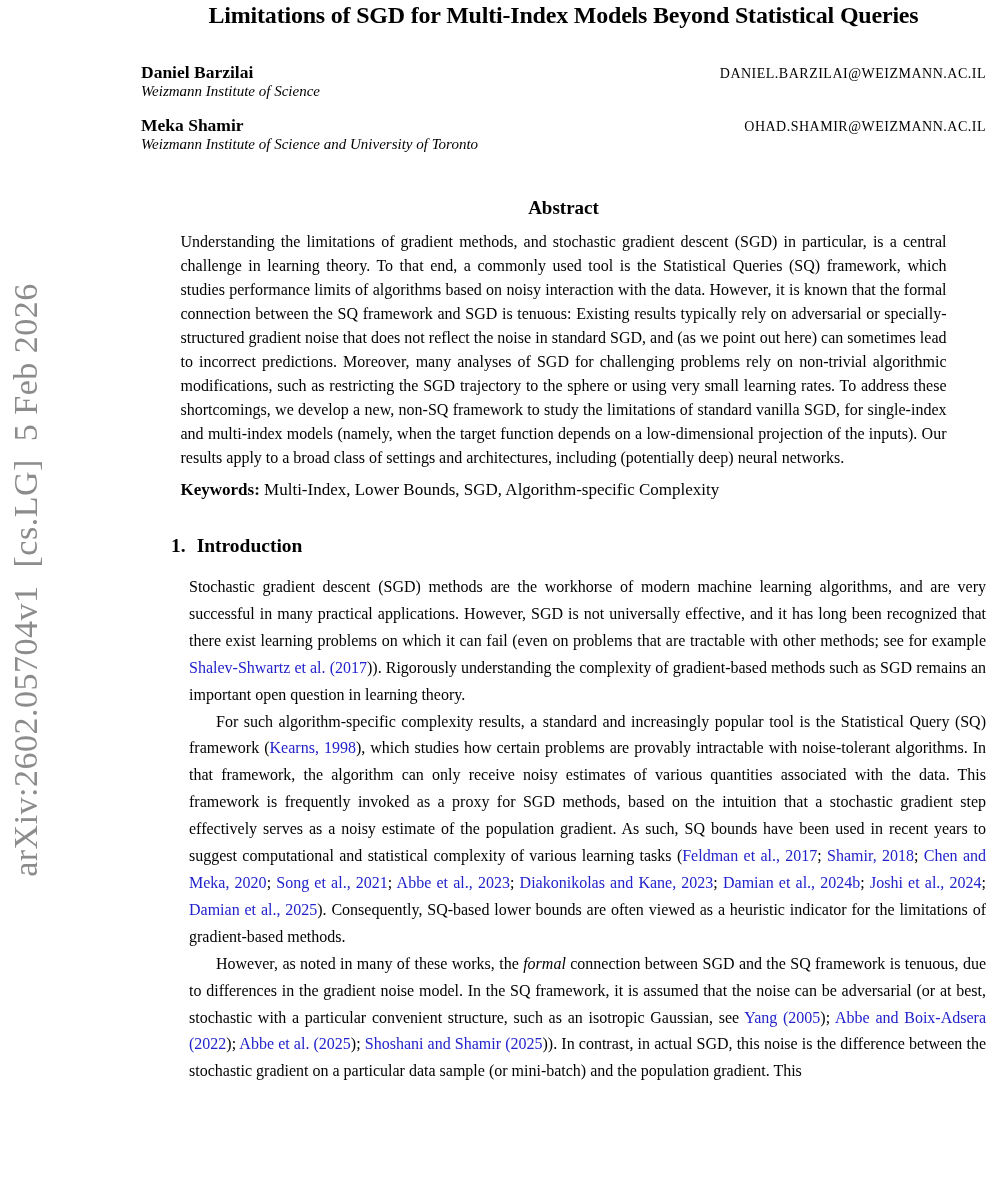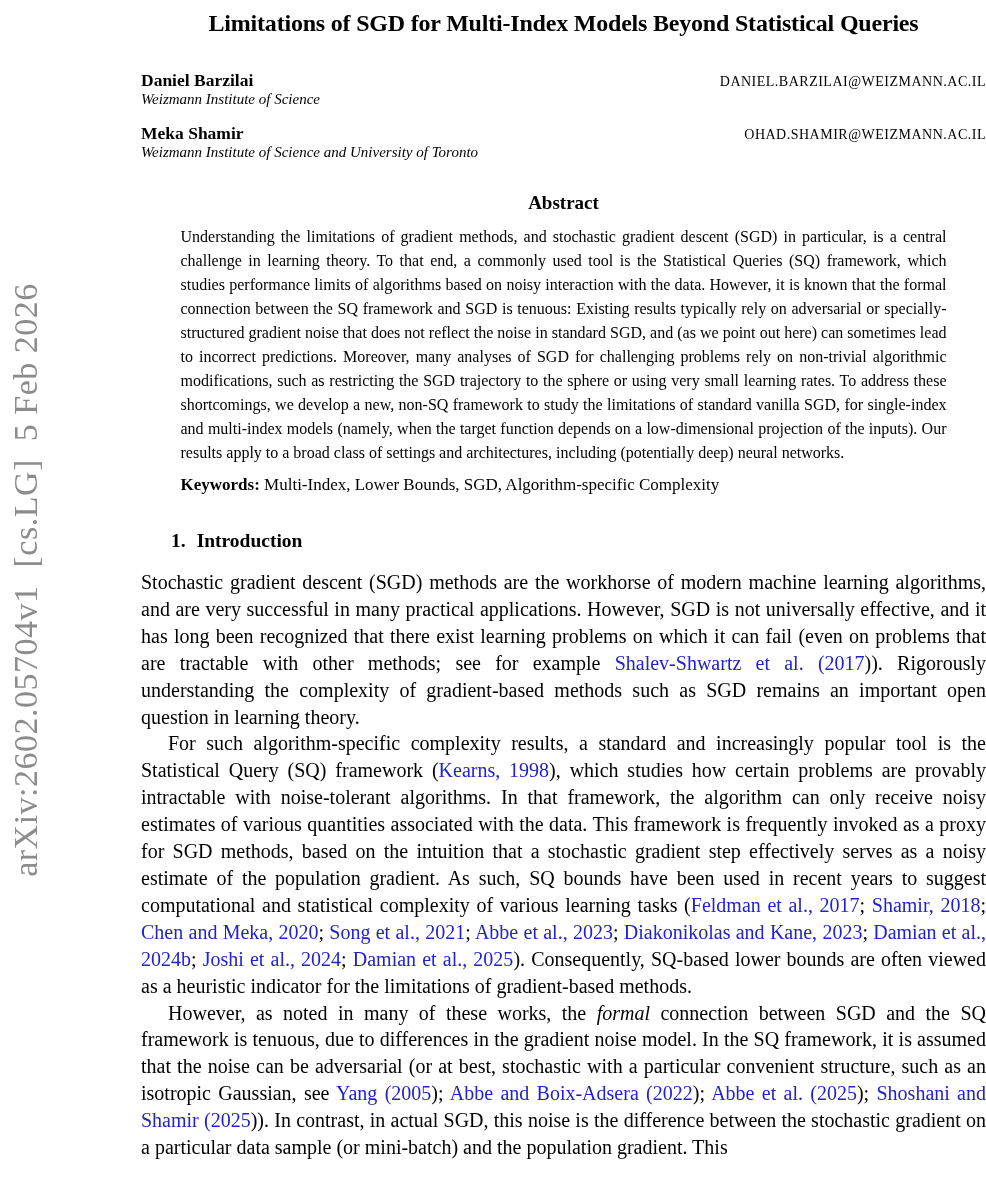--- a/index.html
+++ b/index.html
@@ -19,21 +19,21 @@
     position:absolute;
     left:26px; top:580px;
     transform:translate(-50%,-50%) rotate(-90deg);
     white-space:pre;
     font-size:34px;
     color:var(--watermark-gray);
     letter-spacing:0.5px;
   }
   .page {
     position:absolute;
-    left:141px; top:8px;
+    left:141px; top:0;
     width:845px;
   }
   .paper-title {
     margin-top:2px;
     font-size:24px;
     font-weight:bold;
     text-align:center;
     letter-spacing:-0.2px;
   }
   .authors { margin-top:33px; }
@@ -41,21 +41,21 @@
   .author-row {
     display:flex;
     justify-content:space-between;
     align-items:baseline;
     gap:12px;
   }
   .author-name { font-size:17.5px; font-weight:bold; }
   .author-email { font-size:14px; letter-spacing:0.5px; }
   .author-affil { margin-top:0; font-size:15px; font-style:italic; }
   .abstract-heading {
-    margin-top:31px;
+    margin-top:44px;
     text-align:center;
     font-size:19px;
     font-weight:bold;
   }
   .abstract-body {
     width:766px;
     margin:11px auto 0;
     font-size:16px;
     line-height:24px;
     text-align:justify;
@@ -69,24 +69,25 @@
   }
   .keywords-label { font-weight:bold; }
   .section-heading {
     margin-top:33px;
     font-size:19.5px;
     font-weight:bold;
     margin-left:30px;
   }
   .section-number { margin-right:11px; }
   .body-para {
-    font-size:20px;
+    font-size:16px;
     line-height:26.9px;
     text-align:justify;
     hyphens:auto;
+    margin-left:48px;
   }
   .body-para.first { margin-top:17px; }
   .body-para.indented { text-indent:27px; }
   .cite-link { color:var(--link-blue); text-decoration:none; cursor:pointer; }
   .em { font-style:italic; }
 </style>
 </head>
 <body>
 
 <div class="watermark">arXiv:2602.05704v1  [cs.LG]  5 Feb 2026</div>

